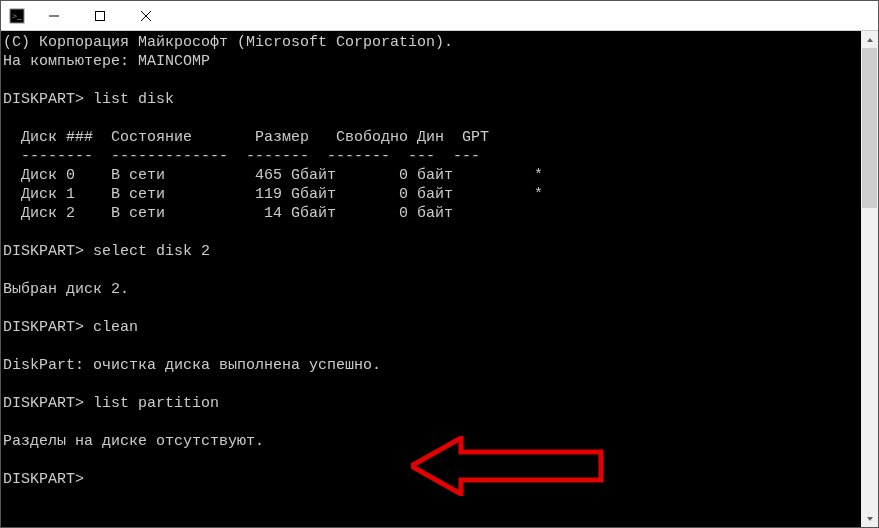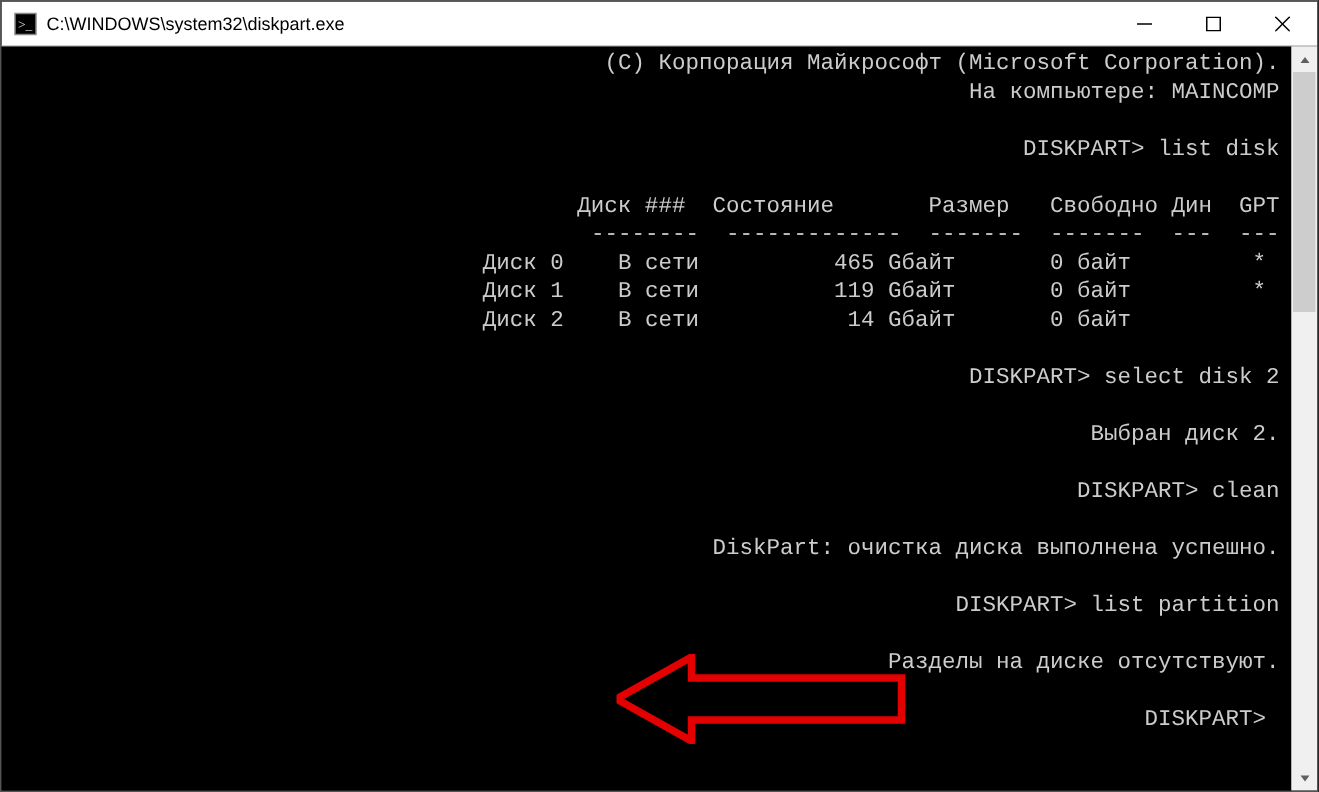--- a/index.html
+++ b/index.html
@@ -48,21 +48,20 @@
   }
   .console {
     flex: 1;
     font-family: Consolas, "Courier New", monospace;
     font-size: 15px;
     line-height: 19px;
     color: #cccccc;
     white-space: pre;
     padding: 2px 8px 2px 2px;
     overflow: hidden;
-    text-align: right;
   }
   .scrollbar {
     width: 17px;
     height: 100%;
     background: #f0f0f0;
     display: flex; flex-direction: column;
   }
   .sb-btn {
     height: 17px;
     background: #f0f0f0;
@@ -86,21 +85,20 @@
 </head>
 <body>
 
 <div class="titlebar">
   <span class="icon">
     <svg width="16" height="16" viewBox="0 0 16 16">
       <rect x="1" y="1" width="14" height="14" fill="#000" stroke="#888" stroke-width="1"></rect>
       <text x="3" y="11" font-size="9" fill="#ccc" font-family="Consolas">&gt;_</text>
     </svg>
   </span>
-  <div class="title">C:\WINDOWS\system32\diskpart.exe</div>
   <div class="winbtns">
     <div class="winbtn">
       <svg width="10" height="10" viewBox="0 0 10 10">
           <line x1="0" y1="5" x2="10" y2="5" stroke="#000" stroke-width="1"></line>
         </svg>
     </div>
     <div class="winbtn">
       <svg width="10" height="10" viewBox="0 0 10 10">
           <rect x="0.5" y="0.5" width="9" height="9" fill="none" stroke="#000" stroke-width="1"></rect>
         </svg>

